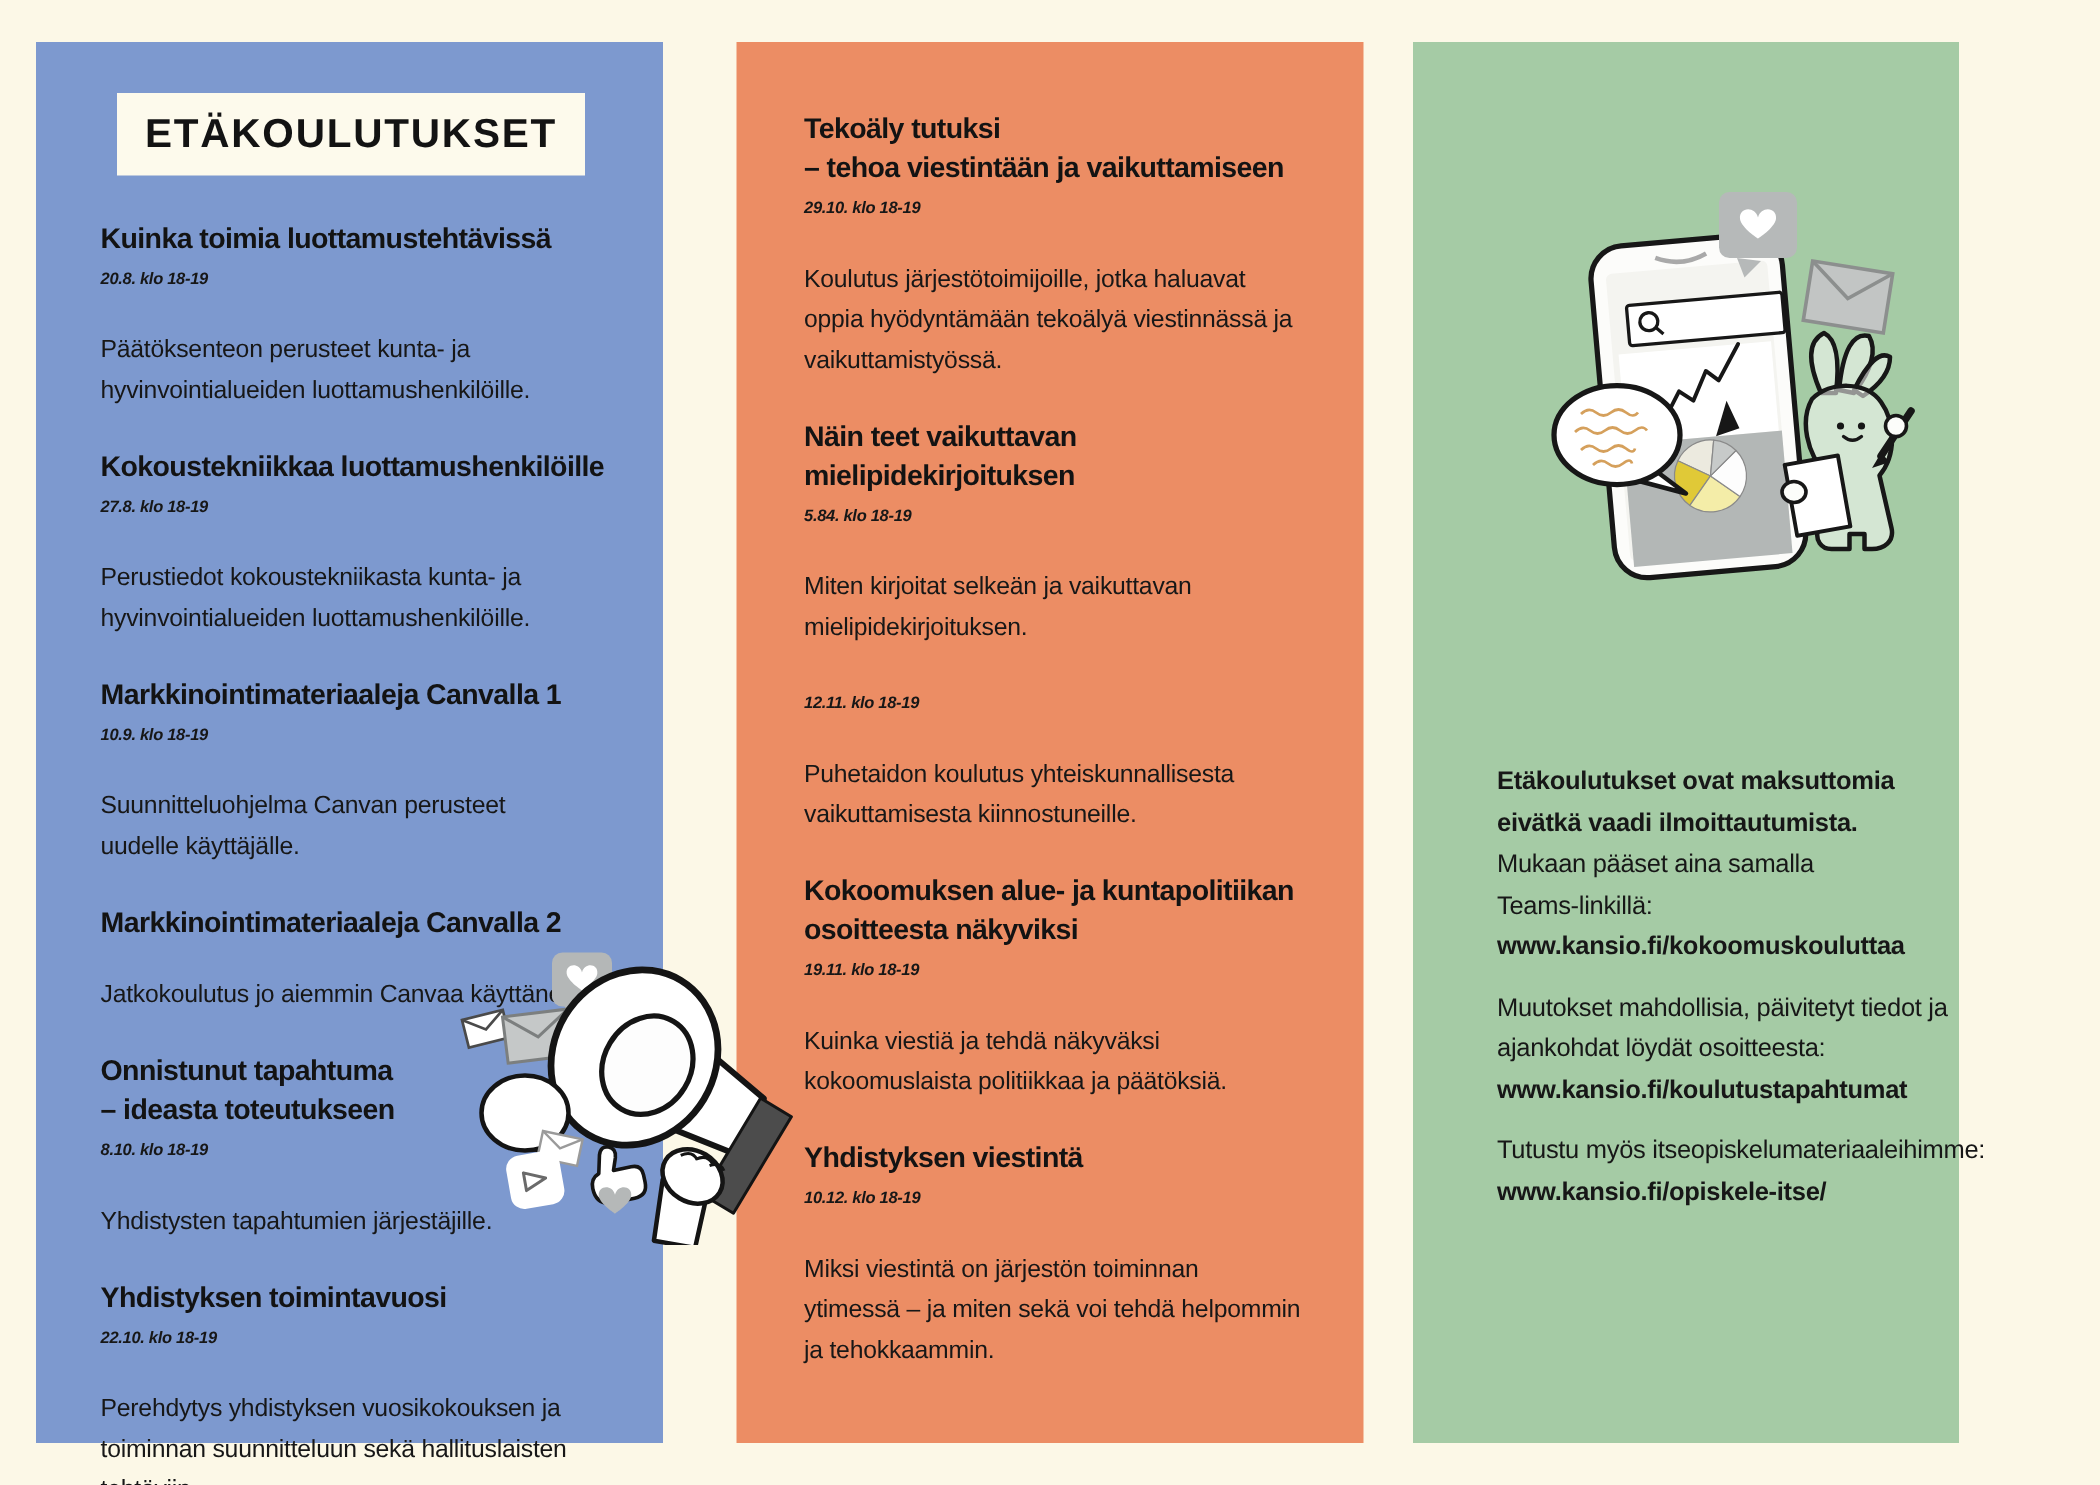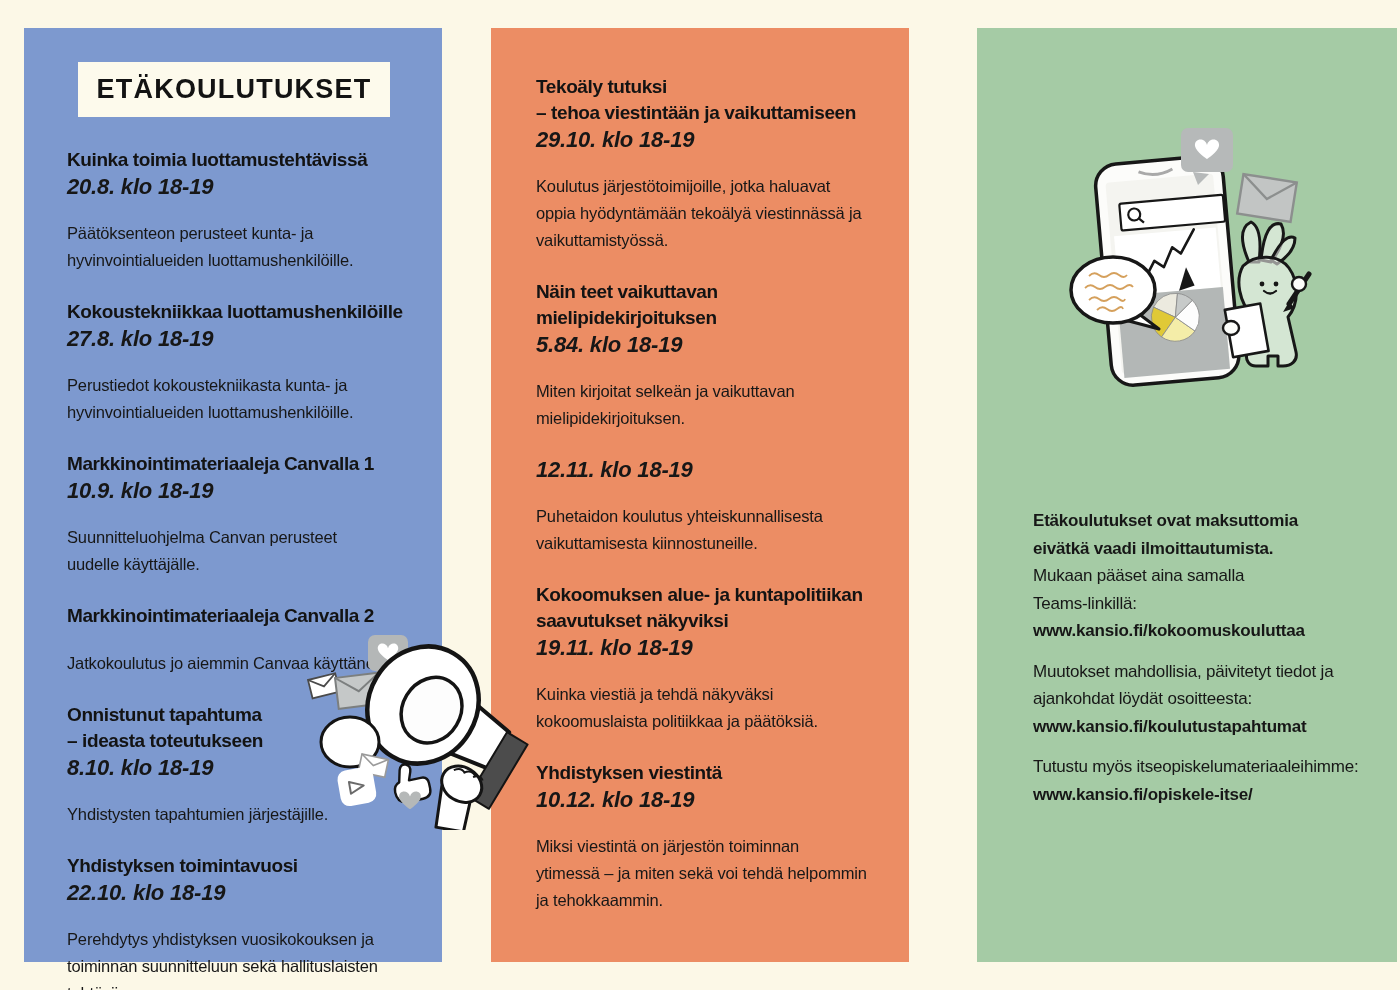--- a/index.html
+++ b/index.html
@@ -10,37 +10,37 @@
   html,body{width:1400px;height:990px;}
   body{
     font-family:"Liberation Sans","DejaVu Sans",sans-serif;
     background:var(--background); color:var(--ink);
     position:relative; overflow:hidden;
   }
   .page{position:relative; width:1400px; height:990px;}
   .col{position:absolute; top:28px; height:934px; z-index:1;}
   .col-left {left:24px;  width:418px; background:var(--blue);  padding:0 14px 0 43px;}
   .col-mid  {left:491px; width:418px; background:var(--orange);padding:46px 6px 0 45px;}
-  .col-right{left:977px; width:420px; background:var(--green);}
+  .col-right{left:942px; width:364px; background:var(--green);}
   .header-box{
     width:312px; height:55px; margin:34px auto 0 11px; background:var(--panel);
     display:flex; align-items:center; justify-content:center;
   }
   .header-box span{
     font-weight:700; font-size:27px; letter-spacing:1.2px; color:#131313;
   }
   .items{margin-top:30px;}
   .col-mid .items{margin-top:0;}
   .item + .item{margin-top:25px;}
   .title{
     font-weight:700; font-size:19px; line-height:26px; letter-spacing:-0.4px;
     white-space:pre-line; color:#131313;
   }
   .date{
-    font-weight:700; font-style:italic; font-size:22px; line-height:25px;
+    font-weight:700; font-style:italic; font-size:11px; line-height:25px;
     letter-spacing:-0.2px; margin-top:1px;
   }
   .desc{
     font-size:16.5px; line-height:27px; letter-spacing:-0.15px;
     white-space:pre-line; margin-top:21px;
   }
   .info{position:absolute; left:56px; top:479px; width:330px;}
   .info p{font-size:17px; line-height:27.5px; letter-spacing:-0.2px; margin:0 0 13px 0;}
   .info .b,.info .t,.info .lnk{display:block; white-space:pre-line;}
   .info .b,.info .lnk{font-weight:700;}
@@ -113,21 +113,21 @@
         <p class="desc">Miten kirjoitat selkeän ja vaikuttavan
 mielipidekirjoituksen.</p>
       </div>
       <div class="item">
         <p class="date">12.11. klo 18-19</p>
         <p class="desc">Puhetaidon koulutus yhteiskunnallisesta
 vaikuttamisesta kiinnostuneille.</p>
       </div>
       <div class="item">
         <h3 class="title">Kokoomuksen alue- ja kuntapolitiikan
-saavutukset näkyviksi</h3>
+osoitteesta näkyviksi</h3>
         <p class="date">19.11. klo 18-19</p>
         <p class="desc">Kuinka viestiä ja tehdä näkyväksi
 kokoomuslaista politiikkaa ja päätöksiä.</p>
       </div>
       <div class="item">
         <h3 class="title">Yhdistyksen viestintä</h3>
         <p class="date">10.12. klo 18-19</p>
         <p class="desc">Miksi viestintä on järjestön toiminnan
 ytimessä – ja miten sekä voi tehdä helpommin
 ja tehokkaammin.</p>

